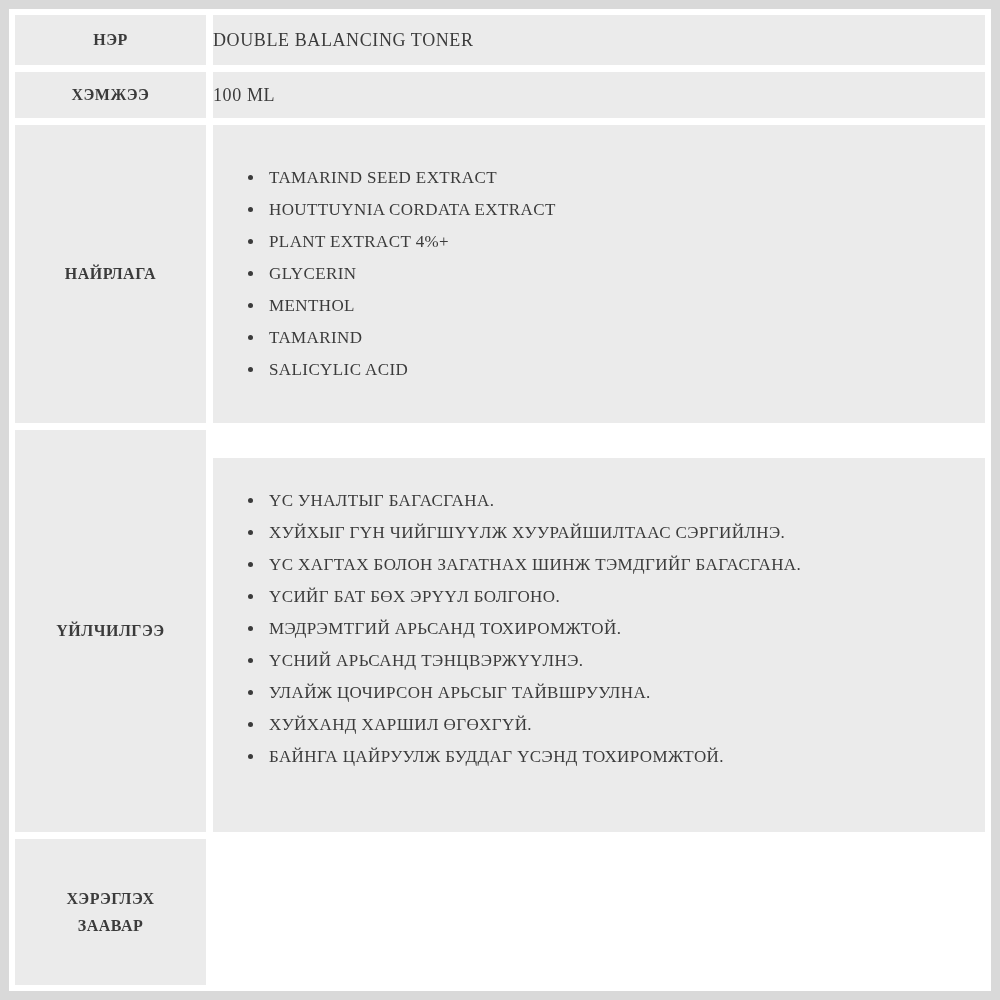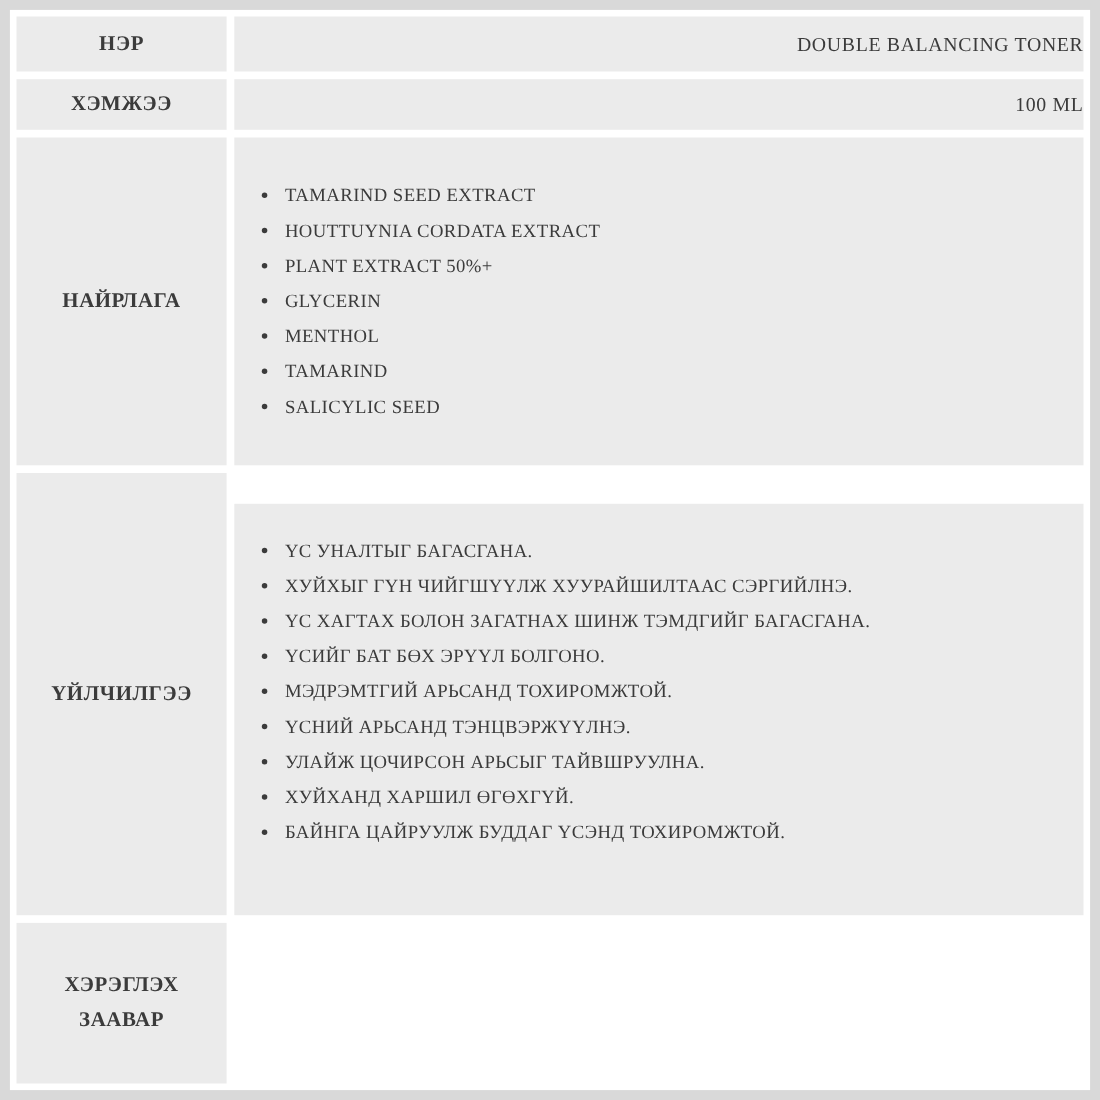--- a/index.html
+++ b/index.html
@@ -30,36 +30,36 @@
   .cell {
     background: var(--cell);
     color: var(--ink);
     display: flex;
     align-items: center;
   }
   .label-cell {
     justify-content: center;
     text-align: center;
     font-weight: bold;
-    font-size: 19px;
+    font-size: 16px;
     letter-spacing: 0.5px;
     line-height: 1.7;
     padding: 0 18px;
   }
   .value-cell {
-    justify-content: flex-end;
+    justify-content: flex-start;
     text-align: center;
     font-size: 18px;
     letter-spacing: 0.6px;
     font-family: Liberation Serif, serif;
   }
   .list-cell {
     font-size: 17px;
     letter-spacing: 0.4px;
-    padding-left: 22px;
+    padding-left: 32px;
   }
   .list-cell.top-align {
     align-items: flex-start;
     padding-top: 27px;
     margin-top: 28px;
   }
   .list-cell ul {
     list-style: disc outside;
     padding-left: 20px;
   }
@@ -88,25 +88,25 @@
       <span>100 ML</span>
     </div>
 
     <div class="cell label-cell">
       <span>НАЙРЛАГА</span>
     </div>
     <div class="cell list-cell">
       <ul>
           <li>TAMARIND SEED EXTRACT</li>
           <li>HOUTTUYNIA CORDATA EXTRACT</li>
-          <li>PLANT EXTRACT 50%+</li>
+          <li>PLANT EXTRACT 4%+</li>
           <li>GLYCERIN</li>
           <li>MENTHOL</li>
           <li>TAMARIND</li>
-          <li>SALICYLIC SEED</li>
+          <li>SALICYLIC ACID</li>
         </ul>
     </div>
 
     <div class="cell label-cell">
       <span>ҮЙЛЧИЛГЭЭ</span>
     </div>
     <div class="cell list-cell top-align">
       <ul>
           <li>ҮС УНАЛТЫГ БАГАСГАНА.</li>
           <li>ХУЙХЫГ ГҮН ЧИЙГШҮҮЛЖ ХУУРАЙШИЛТААС СЭРГИЙЛНЭ.</li>

